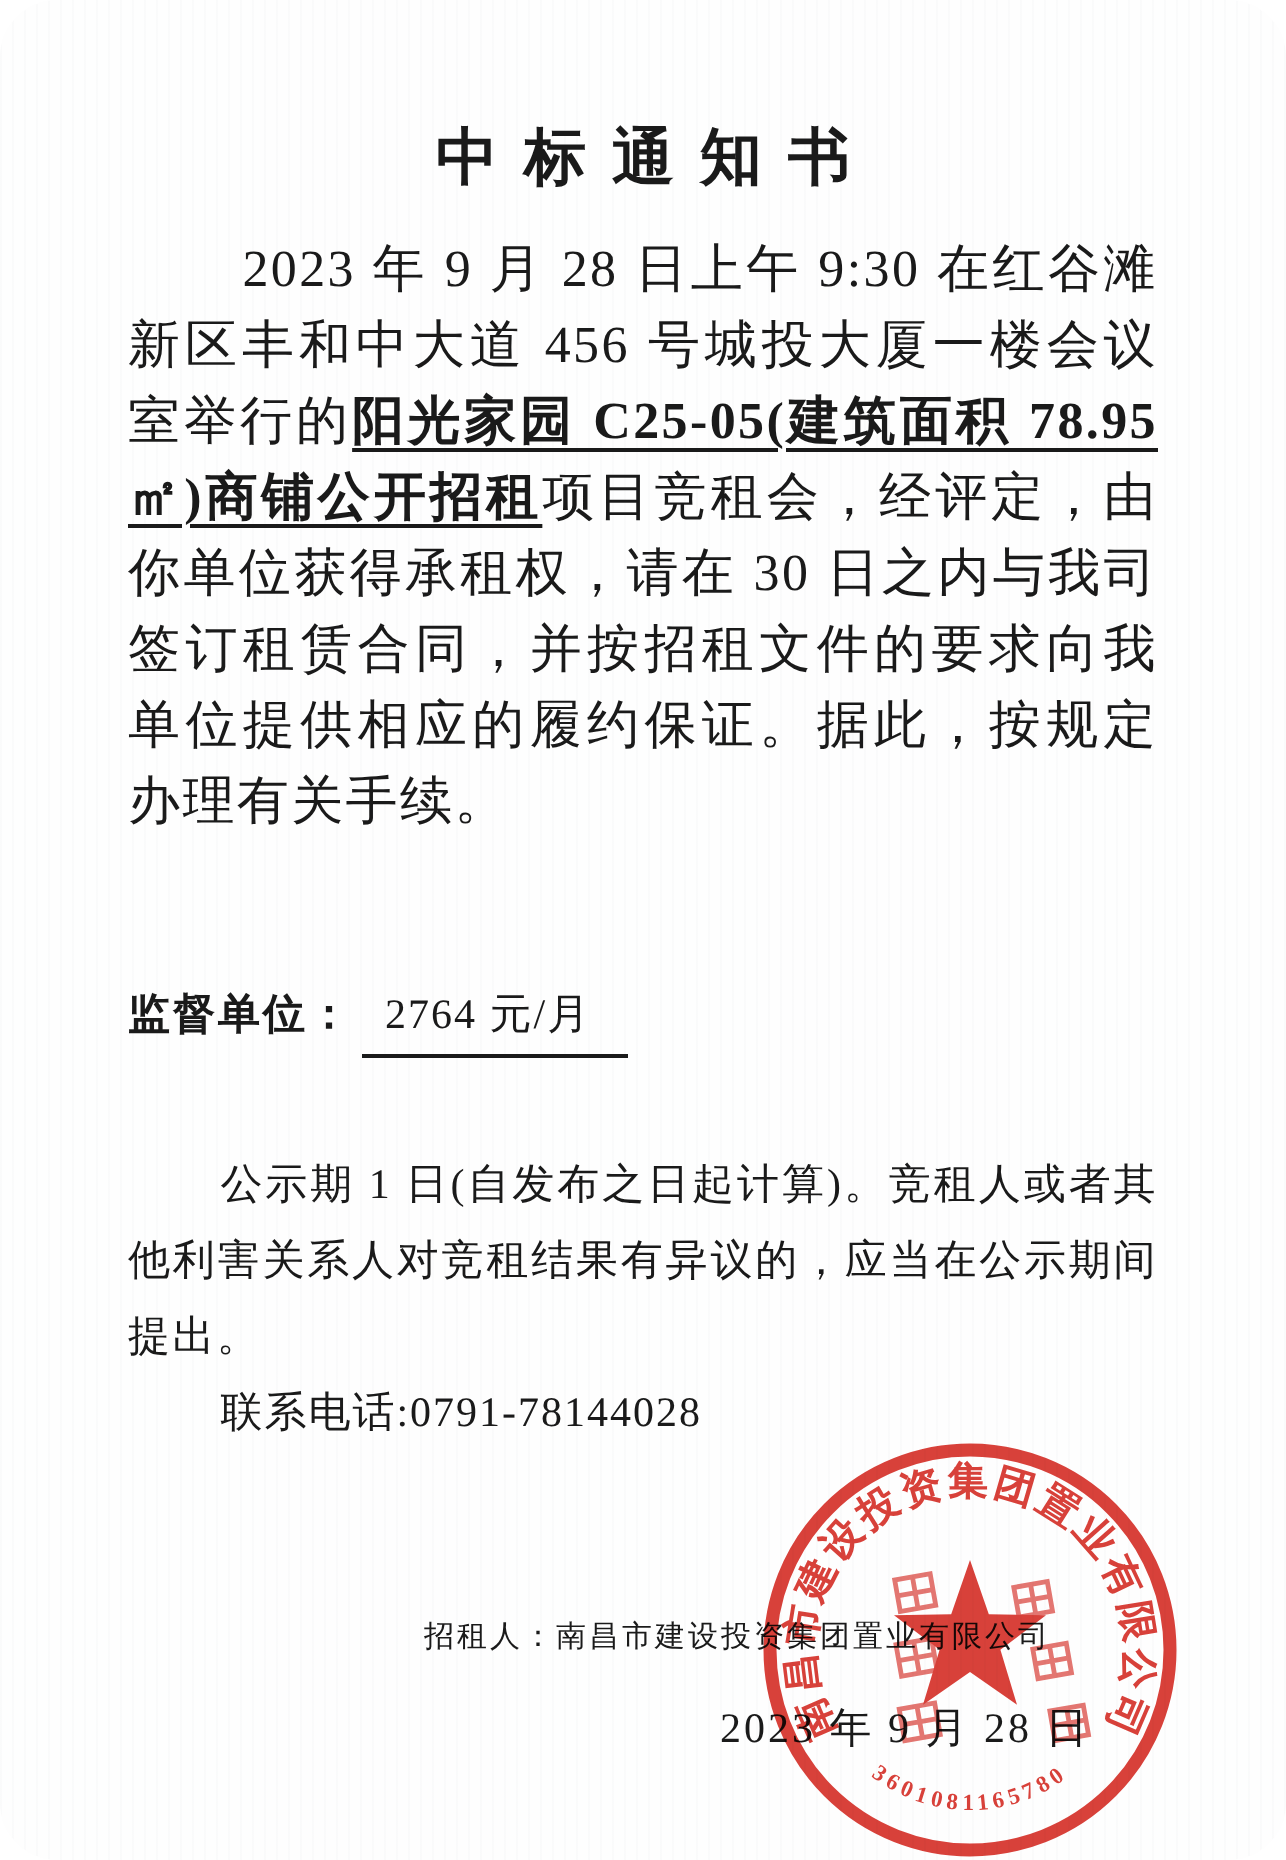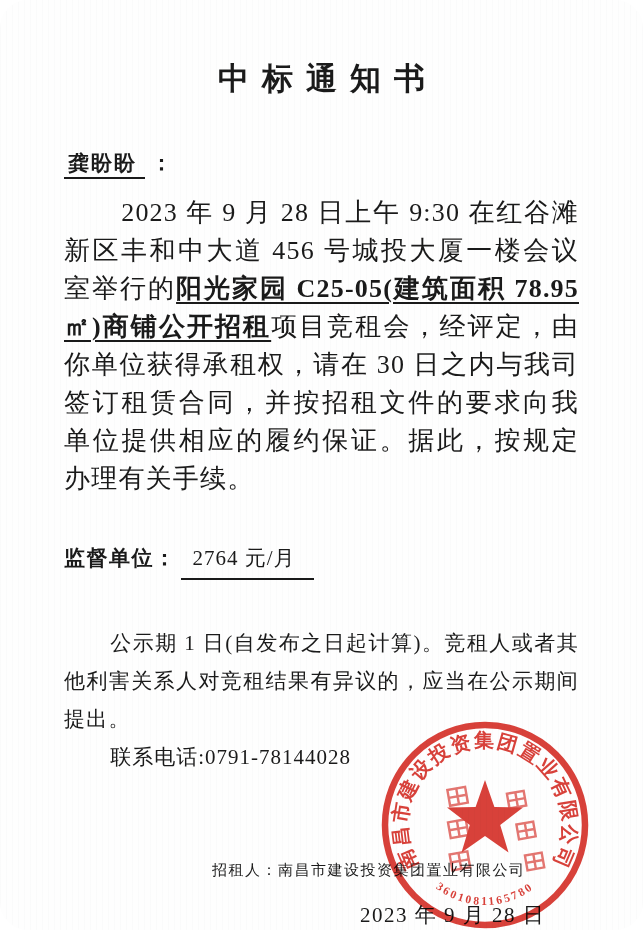--- a/index.html
+++ b/index.html
@@ -60,20 +60,21 @@
     font-size: 21px;
     line-height: 36px;
   }
   .result-label { font-weight: 700; letter-spacing: 1.5px; }
   .result-value {
     display: inline-block;
     border-bottom: 2px solid #1a1a1a;
     padding: 0 18px 2px 12px;
     margin-left: 4px;
     letter-spacing: 1px;
+    margin-top: 27px;
   }
   .notice {
     margin: 44px 64px 0;
     font-size: 21px;
     line-height: 38px;
     text-align: justify;
     text-justify: inter-character;
     text-indent: 2.2em;
     letter-spacing: 1.2px;
   }
@@ -112,23 +113,20 @@
     font-weight: 700;
   }
 </style>
 </head>
 <body>
 
 <div class="page">
 
   <div class="title">中标通知书</div>
 
-  <div class="addressee">
-    <span class="name">龚盼盼</span><span class="colon">：</span>
-  </div>
 
   <p class="body-p">
     <span>2023 年 9 月 28 日上午 9:30 在红谷滩新区丰和中大道 456 号城投大厦一楼会议室举行的</span><span class="em-underline">阳光家园 C25-05(建筑面积 78.95 ㎡)商铺公开招租</span><span>项目竞租会，经评定，由你单位获得承租权，请在 30 日之内与我司签订租赁合同，并按招租文件的要求向我单位提供相应的履约保证。据此，按规定办理有关手续。</span>
   </p>
 
   <div class="result-line">
     <span class="result-label">监督单位：</span><span class="result-value">2764 元/月</span>
   </div>
 
   <p class="notice">公示期 1 日(自发布之日起计算)。竞租人或者其他利害关系人对竞租结果有异议的，应当在公示期间提出。</p>

